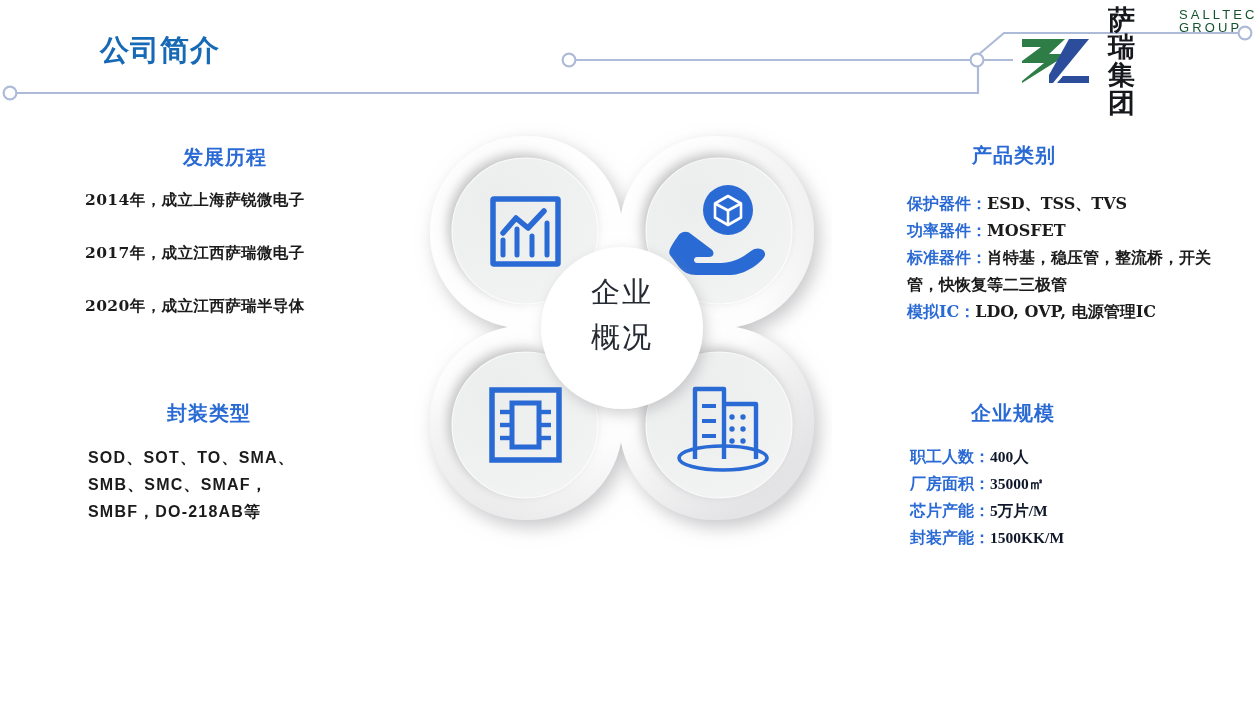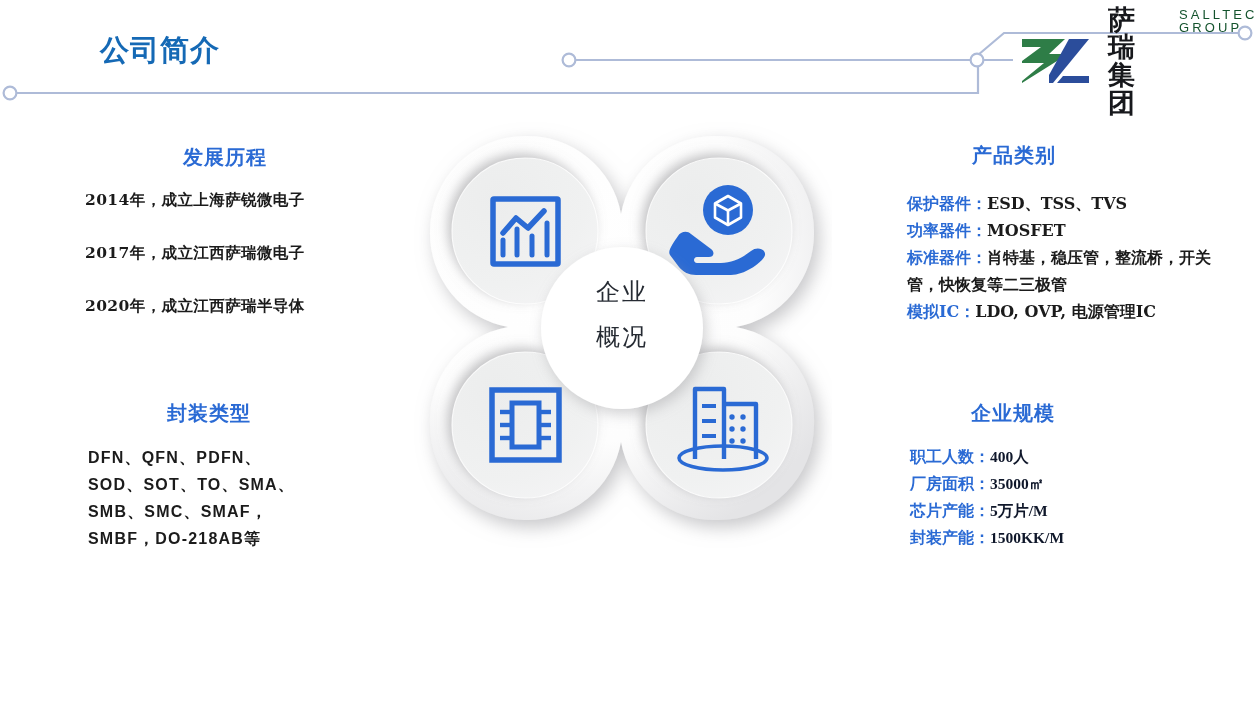--- a/index.html
+++ b/index.html
@@ -156,21 +156,21 @@
     position: absolute;
     left: 412px; top: 118px;
     width: 420px; height: 446px;
   }
   #center-label {
     position: absolute;
     left: 0; right: 0;
     top: 152px;
     text-align: center;
     font-family: "DejaVu Serif", "Liberation Serif", serif;
-    font-size: 24px;
+    font-size: 29px;
     line-height: 45px;
     color: #262b33;
     letter-spacing: 2px;
   }
   #center-label span { display: block; }
 </style>
 </head>
 <body>
 
 <div id="header-band">
@@ -206,21 +206,20 @@
 
 <div class="section-heading" id="history-heading">发展历程</div>
 <div id="history-list">
   <div class="hist-row">2014年，成立上海萨锐微电子</div>
   <div class="hist-row">2017年，成立江西萨瑞微电子</div>
   <div class="hist-row">2020年，成立江西萨瑞半导体</div>
 </div>
 
 <div class="section-heading" id="package-heading">封装类型</div>
 <div id="package-list">
-  <div class="pkg-row">DFN、QFN、PDFN、</div>
   <div class="pkg-row">SOD、SOT、TO、SMA、</div>
   <div class="pkg-row">SMB、SMC、SMAF，</div>
   <div class="pkg-row">SMBF，DO-218AB等</div>
 </div>
 
 <div class="section-heading" id="product-heading">产品类别</div>
 <div id="product-list">
   <div class="prod-row">
     <span class="lbl-blue">保护器件：</span><span>ESD、TSS、TVS</span>
   </div>

